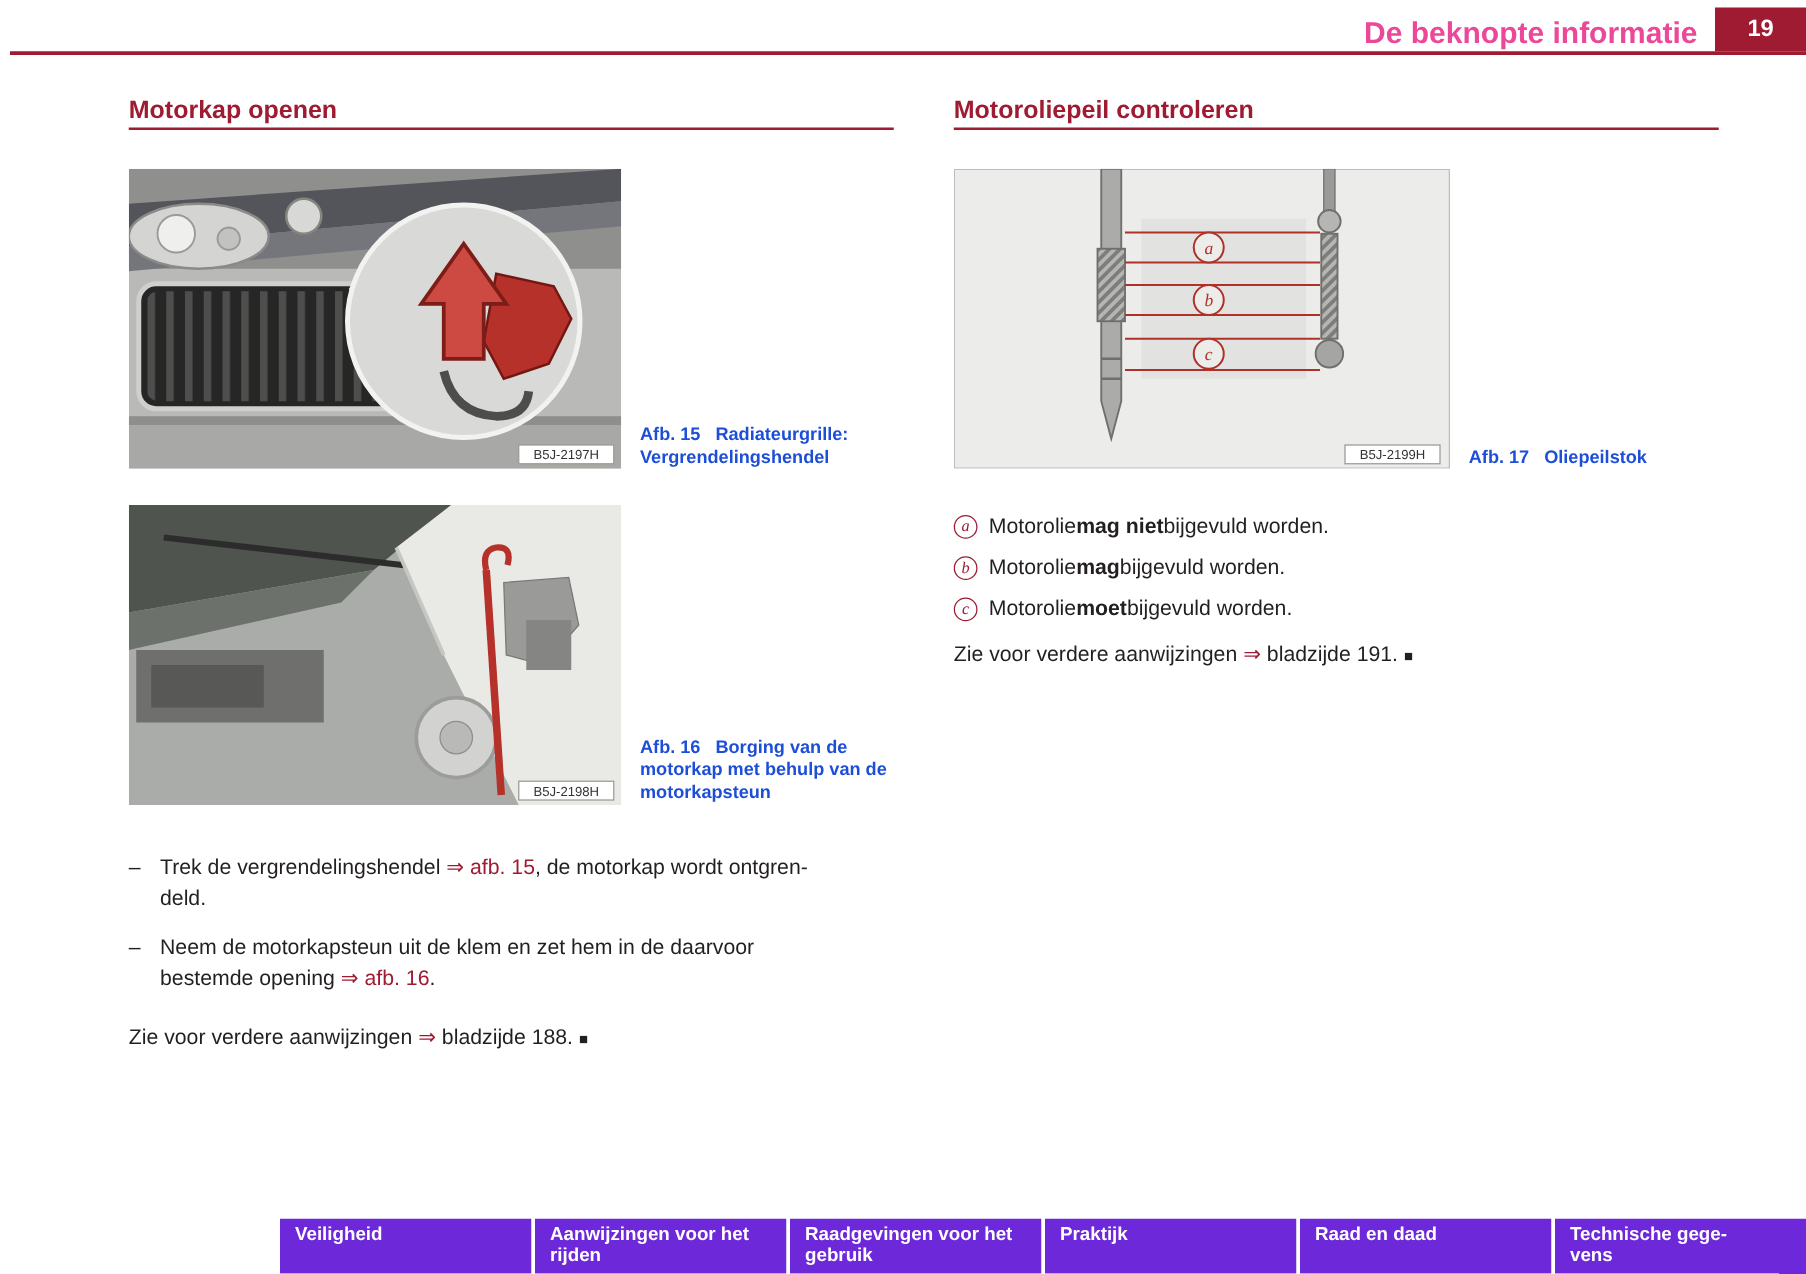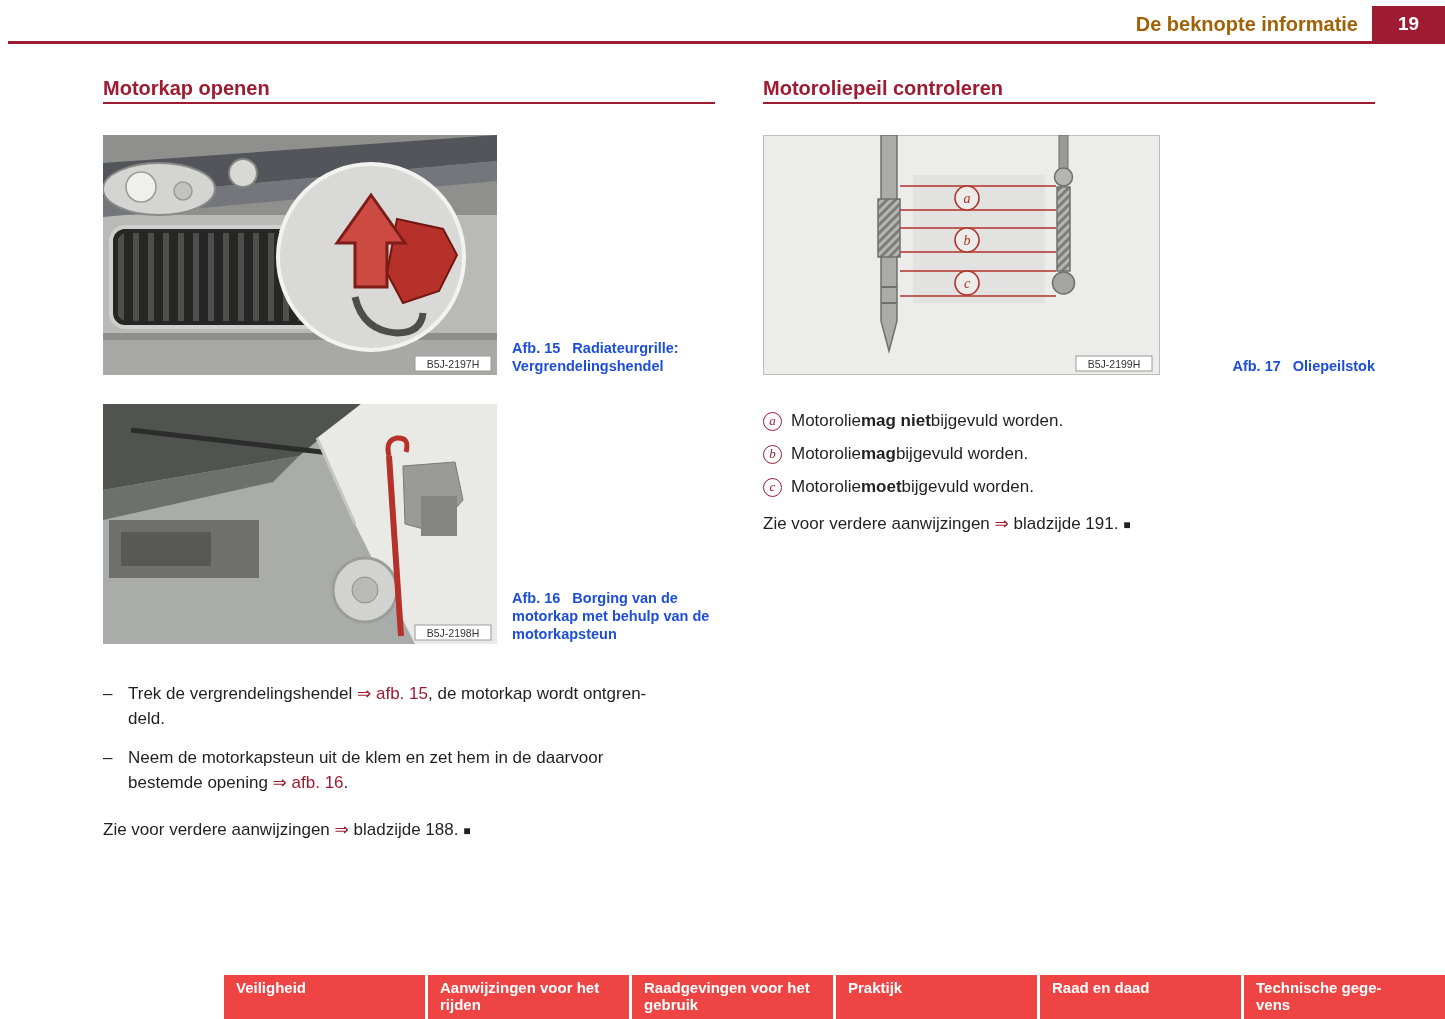--- a/index.html
+++ b/index.html
@@ -1,40 +1,40 @@
 <!DOCTYPE html>
 <html><head>
 <meta charset="utf-8">
 <style>
   * { margin:0; padding:0; box-sizing:border-box; }
   html,body { background:#ffffff; }
   .page {
     position:relative; width:1445px; height:1019px; background:#fff;
     font-family:"Liberation Sans","DejaVu Sans",sans-serif; color:#231f20; overflow:hidden;
   }
-  .hdr-title { position:absolute; top:13px; right:87px; font-size:20px; font-weight:bold; color:#a16207; }
+  .hdr-title { position:absolute; top:13px; right:87px; font-size:24px; font-weight:bold; color:#ec4899; }
   .pagenum { position:absolute; top:6px; left:1372px; width:73px; height:35px; background:#9e1b32;
     color:#fff; font-size:19px; font-weight:bold; display:flex; align-items:center; justify-content:center; }
   .hdr-rule { position:absolute; top:41px; left:8px; width:1437px; height:3px; background:#9e1b32; }
   .col-heading { position:absolute; top:77px; font-size:20px; font-weight:bold; color:#9e1b32; }
   .col-rule { position:absolute; top:102px; height:2px; background:#9e1b32; }
   .figure { position:absolute; overflow:hidden; }
   .fig-caption { position:absolute; font-size:14.5px; font-weight:bold; line-height:18px; color:#1d4ed8; }
   .cap-label { margin-right:12px; }
   .step { position:absolute; left:103px; width:618px; display:flex; font-size:17px; line-height:25px; }
   .dash { width:25px; flex:none; }
   .ref { color:#9e1b32; }
   .note { position:absolute; font-size:17px; line-height:25px; }
   .sq { font-size:12px; }
   .oil-item { position:absolute; left:763px; font-size:17px; display:flex; align-items:center; }
   .circ { width:19px; height:19px; border:1.5px solid #9e1b32; border-radius:50%; color:#9e1b32;
     font-family:"Liberation Serif",serif; font-style:italic; font-size:13px;
     display:inline-flex; align-items:center; justify-content:center; margin-right:9px; flex:none; }
   .footer { position:absolute; left:0; right:0; bottom:0; height:44px; display:flex; gap:3px; background:#fff; }
-  .tab { flex:1; background:#ef4444; color:#fff; font-size:15px; font-weight:bold; line-height:17px;
+  .tab { flex:1; background:#6d28d9; color:#fff; font-size:15px; font-weight:bold; line-height:17px;
     padding:4px 6px 0 12px; cursor:pointer; }
   .tab.active { background:#9e1b32; padding-left:32px;margin-top:45px; }
 </style>
 </head>
 <body>
 
 <div class="page">
 
   <div class="hdr-title">De beknopte informatie</div>
   <div class="pagenum">
@@ -148,21 +148,21 @@
       <circle cx="204" cy="63" r="12" fill="#ececea" stroke="#b03128" stroke-width="1.6"></circle>
       <circle cx="204" cy="105" r="12" fill="#ececea" stroke="#b03128" stroke-width="1.6"></circle>
       <circle cx="204" cy="148" r="12" fill="#ececea" stroke="#b03128" stroke-width="1.6"></circle>
       <text x="204" y="68" font-size="14" font-style="italic" font-family="Liberation Serif, serif" fill="#b03128" text-anchor="middle">a</text>
       <text x="204" y="110" font-size="14" font-style="italic" font-family="Liberation Serif, serif" fill="#b03128" text-anchor="middle">b</text>
       <text x="204" y="153" font-size="14" font-style="italic" font-family="Liberation Serif, serif" fill="#b03128" text-anchor="middle">c</text>
       <rect x="313" y="221" width="76" height="15" fill="#ffffff" stroke="#9a9a98"></rect>
       <text x="351" y="232.5" font-size="10.5" font-family="Liberation Sans, sans-serif" fill="#333333" text-anchor="middle">B5J-2199H</text>
     </svg>
   </div>
-  <div class="fig-caption" style="left:1175px; top:357px; width:200px;text-align:right;"><span class="cap-label">Afb. 17</span><span>Oliepeilstok</span></div>
+  <div class="fig-caption" style="left:1175px; top:357px; width:200px;"><span class="cap-label">Afb. 17</span><span>Oliepeilstok</span></div>
 
   <div class="oil-item" style="top:411px;">
       <span class="circ">a</span>
       <span>Motorolie </span>
       <b>mag niet</b>
       <span> bijgevuld worden.</span>
     </div>
   <div class="oil-item" style="top:444px;">
       <span class="circ">b</span>
       <span>Motorolie </span>

